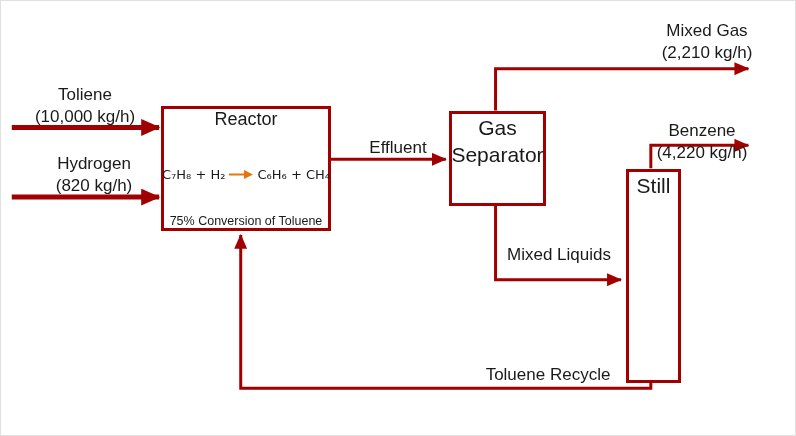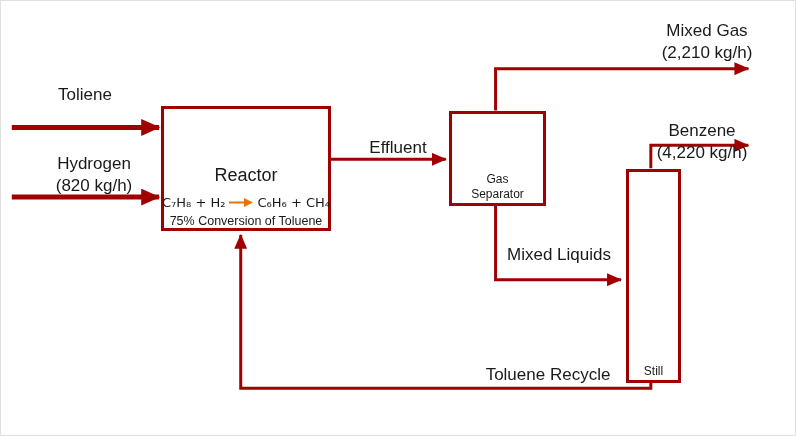--- a/index.html
+++ b/index.html
@@ -26,29 +26,29 @@
   .wires .feed { fill: none; stroke: var(--line, #a00000); stroke-width: 5; }
   .arrow-fill  { fill: var(--line, #a00000); }
 
   .box {
     position: absolute;
     border: 3px solid var(--box-border, #a00000);
     background: #ffffff;
     display: flex;
     flex-direction: column;
     align-items: center;
-    justify-content: flex-end;
+    justify-content: space-between;
     text-align: center;
   }
   .box-reactor   { left: 160px; top: 105px; width: 170px; height: 125px; }
   .box-separator { left: 448px; top: 110px; width: 97px;  height: 95px; padding: 0 8px; }
   .box-still     { left: 625px; top: 168px; width: 55px;  height: 214px; }
 
   .unit-title { font-size: 18px; }
-  .box-separator .unit-title, .box-still .unit-title { font-size: 12px; line-height: 1.3; }
+  .box-separator .unit-title, .box-still .unit-title { font-size: 21px; line-height: 1.3; }
   .box-reactor .unit-title { margin-bottom: 9px; }
 
   .reaction {
     display: flex;
     align-items: center;
     gap: 4px;
     font-size: 13px;
     font-family: "DejaVu Sans", sans-serif;
     margin-bottom: 4px;
     white-space: nowrap;
@@ -114,20 +114,21 @@
   <div class="box box-separator">
     <div class="unit-title">Gas Separator</div>
   </div>
 
   <div class="box box-still">
     <div class="unit-title">Still</div>
   </div>
 
   <div class="label lbl-toluene-feed">
     <div>Toliene</div>
+    <div>(10,000 kg/h)</div>
   </div>
 
   <div class="label lbl-hydrogen-feed">
     <div>Hydrogen</div>
     <div>(820 kg/h)</div>
   </div>
 
   <div class="label lbl-effluent">Effluent</div>
 
   <div class="label lbl-mixed-gas">

